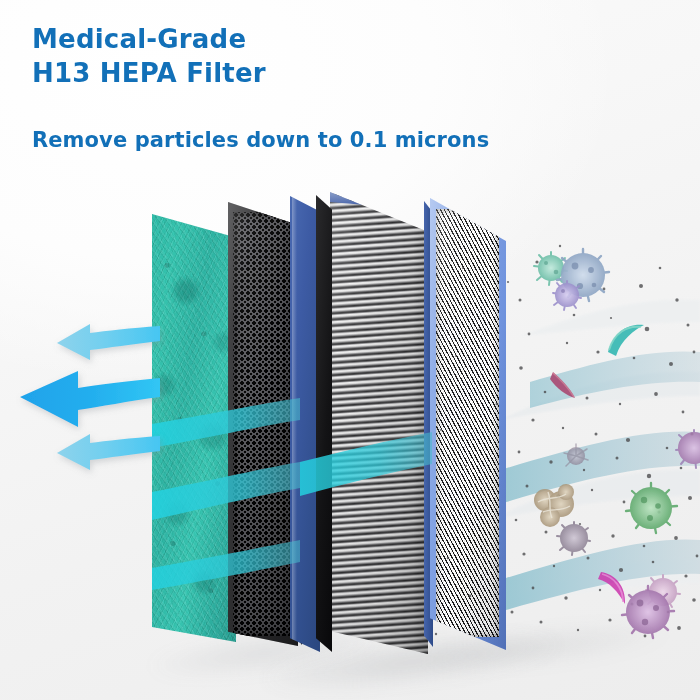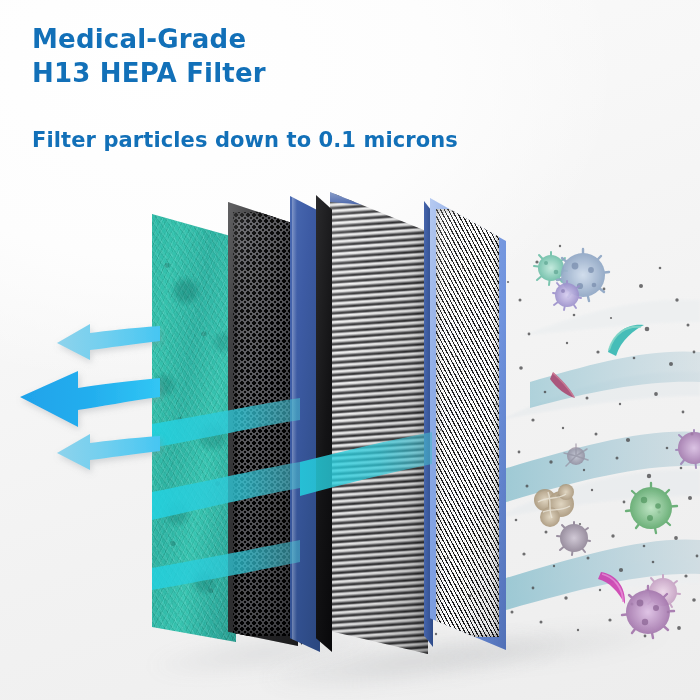--- a/index.html
+++ b/index.html
@@ -228,21 +228,21 @@
   .particles { position:absolute; left:0; top:0; width:700px; height:700px; z-index: 40; }
 </style>
 </head>
 <body>
 
 <div id="stage">
 
   <div class="headline">Medical-Grade
 H13 HEPA Filter</div>
 
-  <div class="subhead">Filter particles down to 0.1 microns</div>
+  <div class="subhead">Remove particles down to 0.1 microns</div>
 
   <div id="scene">
 
     <div class="floor-shadow fs1"></div>
     <div class="floor-shadow fs2"></div>
     <div class="floor-shadow fs3"></div>
 
     <svg class="ribbons" viewBox="0 0 700 700">
       <defs>
         <linearGradient id="ribDirty" x1="1" y1="0" x2="0" y2="0">

